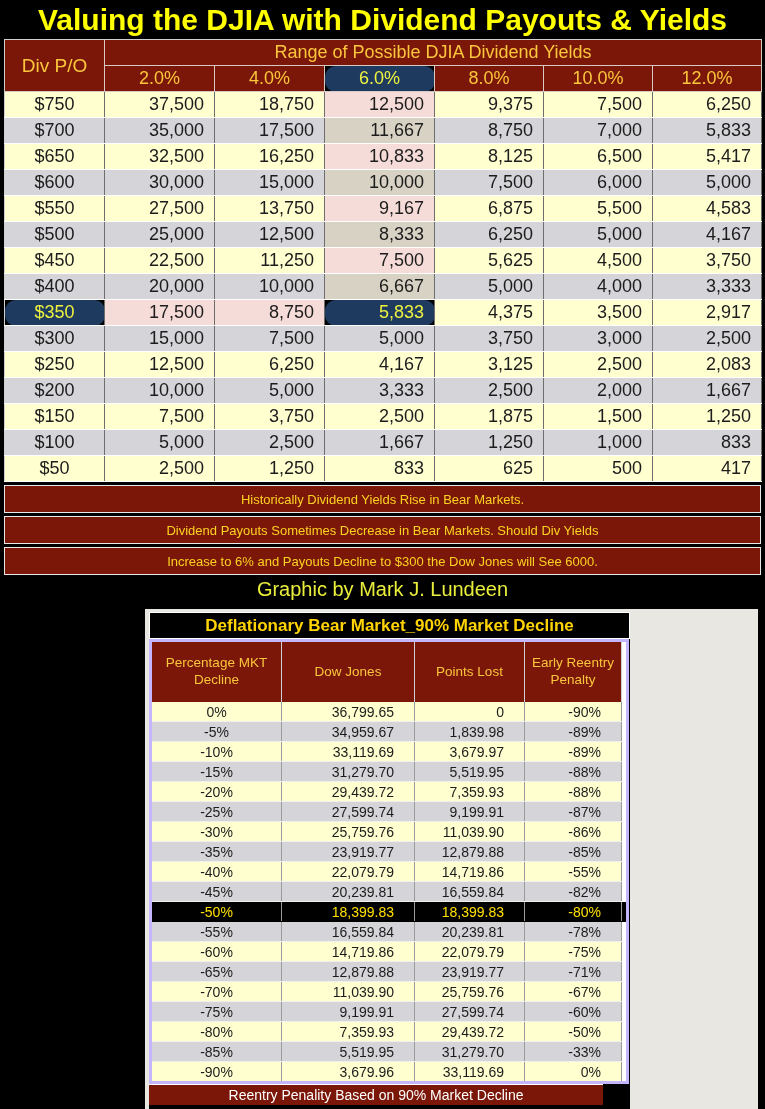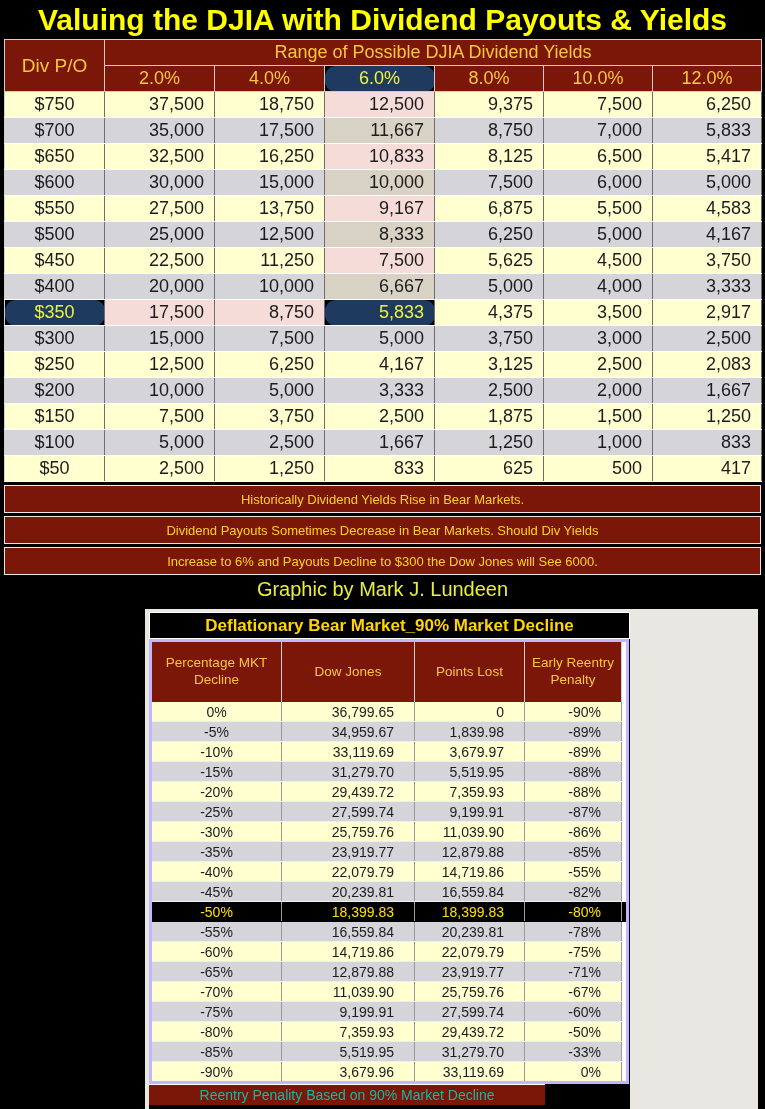--- a/index.html
+++ b/index.html
@@ -67,22 +67,22 @@
   #bottom-table td{
     height:19px;font-size:14px;color:#1c1c1c;padding:0;white-space:nowrap;
     border-right:1px solid #9a9a9a;border-bottom:1px solid #efefef;
   }
   #bottom-table td.c{text-align:center;}
   #bottom-table td.r{text-align:right;padding-right:20px;}
   #bottom-table td.fill{background:#fff;border-bottom:1px solid #fff;}
   #bottom-table tr.hl td{background:#000;color:#ffe000;border-bottom:1px solid #000;}
   #bottom-table tr.hl td.fill{background:#000;}
   .bt-note{
-    width:396px;height:20px;background:#7a1708;border-top:1px solid #fff;
-    color:#14b8a6;font-size:14px;text-align:center;line-height:20px;
+    width:454px;height:20px;background:#7a1708;border-top:1px solid #fff;
+    color:#ffffff;font-size:14px;text-align:center;line-height:20px;
   }
   .bt-credit{
     width:479px;height:24px;background:#000;color:#e9ee3a;font-size:15px;
     text-align:center;line-height:22px;
   }
 </style>
 </head>
 <body>
 
 <div class="page-title">Valuing the DJIA with Dividend Payouts &amp; Yields</div>

